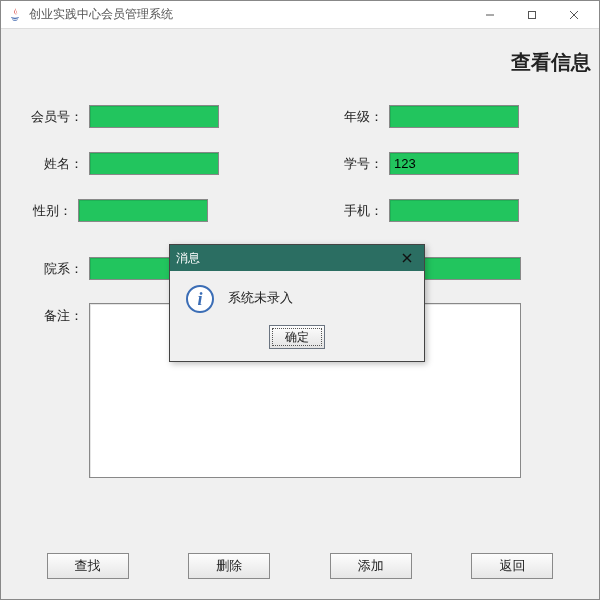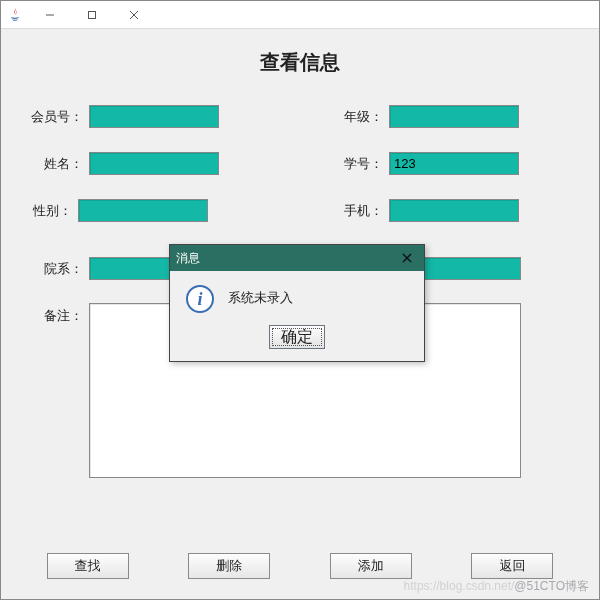--- a/index.html
+++ b/index.html
@@ -51,21 +51,21 @@
     position: absolute;
     top: 28px; left: 0; right: 0; bottom: 0;
     background: #f0f0f0;
     padding: 6px 8px 8px 8px;
   }
   .form-area {
     position: relative;
     width: 100%; height: 100%;
   }
   .heading {
-    text-align: center;
+    text-align: right;
     font-size: 20px;
     font-family: Liberation Sans, sans-serif;
     font-weight: bold;
     padding: 14px 0 18px 0;
     color: #222;
   }
   .field-row {
     position: absolute;
     display: flex;
     align-items: center;
@@ -73,21 +73,21 @@
   .field-label {
     width: 60px;
     text-align: right;
     padding-right: 6px;
     color: #222;
     font-size: 13px;
   }
   .text-input {
     width: 130px;
     height: 23px;
-    background: #14b8a6;
+    background: #22c55e;
     border: 1px solid #888;
     box-shadow: inset 1px 1px 0 rgba(0,0,0,0.1);
     font-size: 13px;
     padding: 0 4px;
   }
   .text-input.wide { width: 432px; }
   .textarea-input {
     width: 432px;
     height: 175px;
     background: #fff;
@@ -168,21 +168,21 @@
     padding-top: 4px;
   }
   .modal-footer {
     text-align: center;
     padding: 6px 0 12px 0;
   }
   .modal-ok-btn {
     width: 56px; height: 24px;
     background: linear-gradient(#fdfdfd,#e3e3e3);
     border: 1px solid #6b7480;
-    font-size: 16px;
+    font-size: 12px;
     color: #222;
     cursor: pointer;
     outline: 1px dotted #555;
     outline-offset: -4px;
   }
   
   .watermark {
     position: absolute;
     right: 10px; bottom: 4px;
     font-size: 12px;
@@ -198,20 +198,21 @@
 
   <div class="titlebar">
     <span class="java-icon">
       <svg viewBox="0 0 16 16" width="16" height="16">
         <path d="M4 10c0 1.2 1.8 2 4 2s4-.8 4-2c0 0-1 .7-4 .7S4 10 4 10z" fill="#4a6fb3"></path>
         <path d="M5 12.2c0 .9 1.4 1.5 3 1.5s3-.6 3-1.5c0 0-.8.5-3 .5s-3-.5-3-.5z" fill="#4a6fb3"></path>
         <path d="M8 1c2 2-1 3 0 5 .7 1.3 2 2 2 2s-3-1-3-3c0-1.6 2-2.4 1-4z" fill="#d9534f"></path>
         <path d="M9.5 3c1 1-.5 1.8.2 3 .4.7 1 1 1 1s-1.7-.6-1.7-1.8c0-1 1.1-1.4.5-2.2z" fill="#d9534f"></path>
       </svg>
     </span>
+    <span class="title-text">创业实践中心会员管理系统</span>
     <div class="window-controls">
       <div class="win-btn">
         <svg width="10" height="10" viewBox="0 0 10 10">
             <line x1="1" y1="5" x2="9" y2="5" stroke="#555" stroke-width="1"></line>
           </svg>
       </div>
       <div class="win-btn">
         <svg width="10" height="10" viewBox="0 0 10 10">
             <rect x="1.5" y="1.5" width="7" height="7" fill="none" stroke="#555" stroke-width="1"></rect>
           </svg>
@@ -286,17 +287,14 @@
     </div>
     <div class="modal-body">
       <span class="info-icon">i</span>
       <span class="modal-message">系统未录入</span>
     </div>
     <div class="modal-footer">
       <button class="modal-ok-btn">确定</button>
     </div>
   </div>
 
-  <div class="watermark">
-    <span class="faint">https://blog.csdn.net/</span><span>@51CTO博客</span>
-  </div>
 
 </div>
 
 </body></html>

